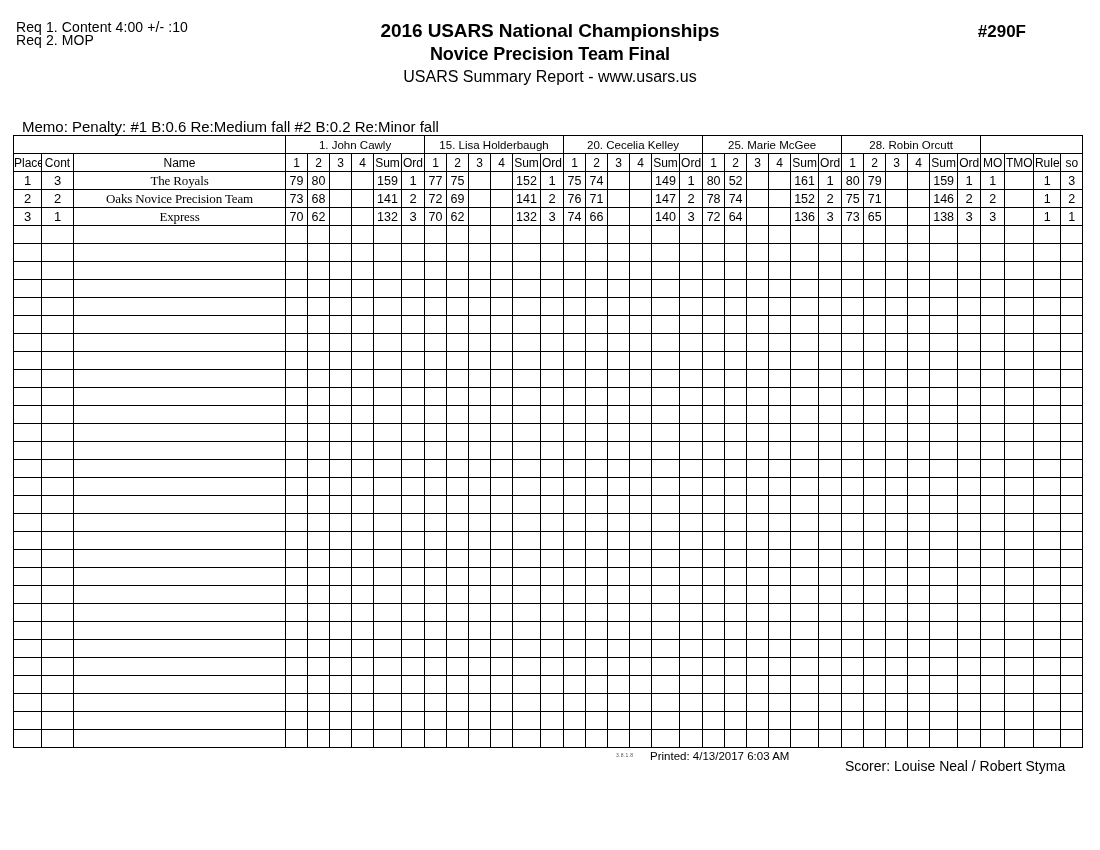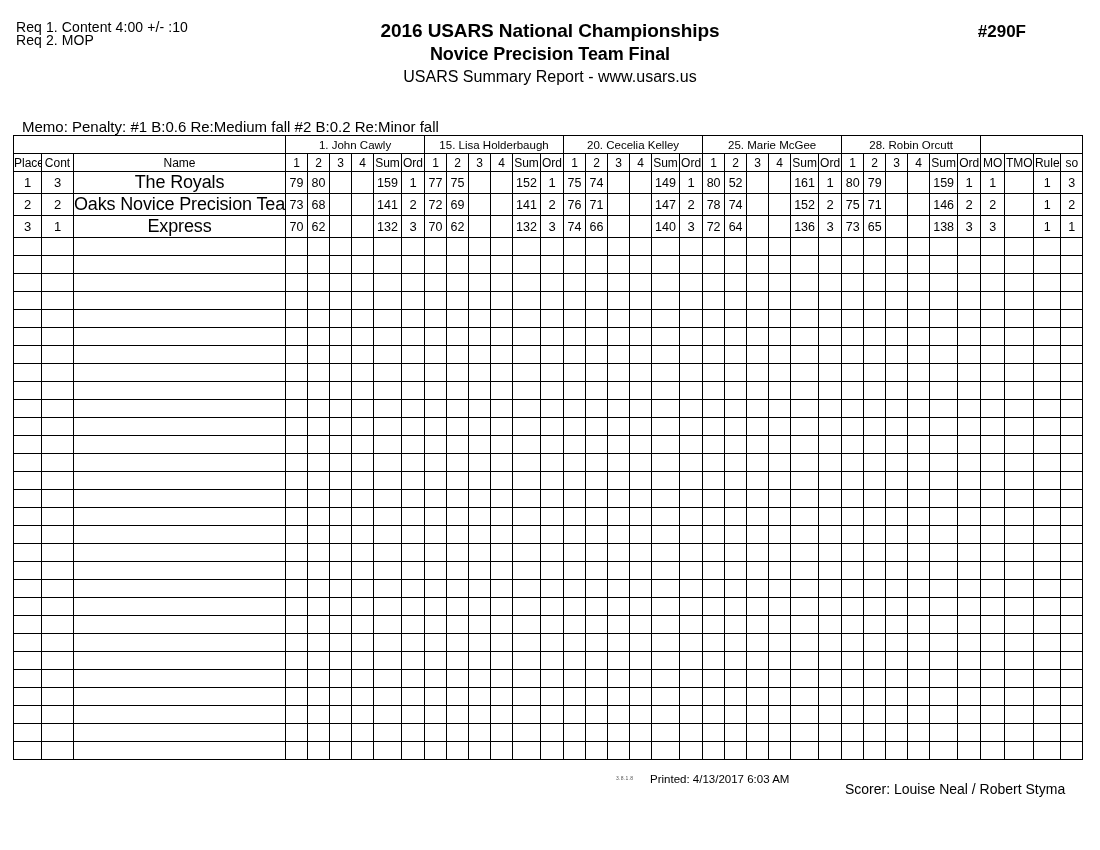--- a/index.html
+++ b/index.html
@@ -128,23 +128,24 @@
 
   
   tr.data-row td {
     height: 19px;
     font-size: 13px;
     font-weight: bold;
   }
   tr.data-row td.name-cell {
     text-align: left;
     padding-left: 8px;
-    font-size: 18px;
+    font-size: 13px;
     font-weight: bold;
     letter-spacing: -0.15px;
+    font-family: Liberation Serif, serif;
   }
   tr.data-row td.num {
     font-size: 12.5px;
     font-weight: normal;
     text-align: center;
   }
   tr.data-row td.ord {
     font-size: 13px;
     font-weight: bold;
   }
@@ -160,21 +161,20 @@
   #score-table { border: 1px solid #000; }
 
   
   #footer {
     position: absolute;
     left: 0;
     top: 750px;
     width: 1100px;
     height: 20px;
     font-size: 11.5px;
-    margin-top: 23px;
   }
   #version-tag {
     position: absolute;
     left: 616px;
     top: 2px;
     font-size: 5px;
     color: #555;
     letter-spacing: 0.3px;
   }
   #printed-text {

